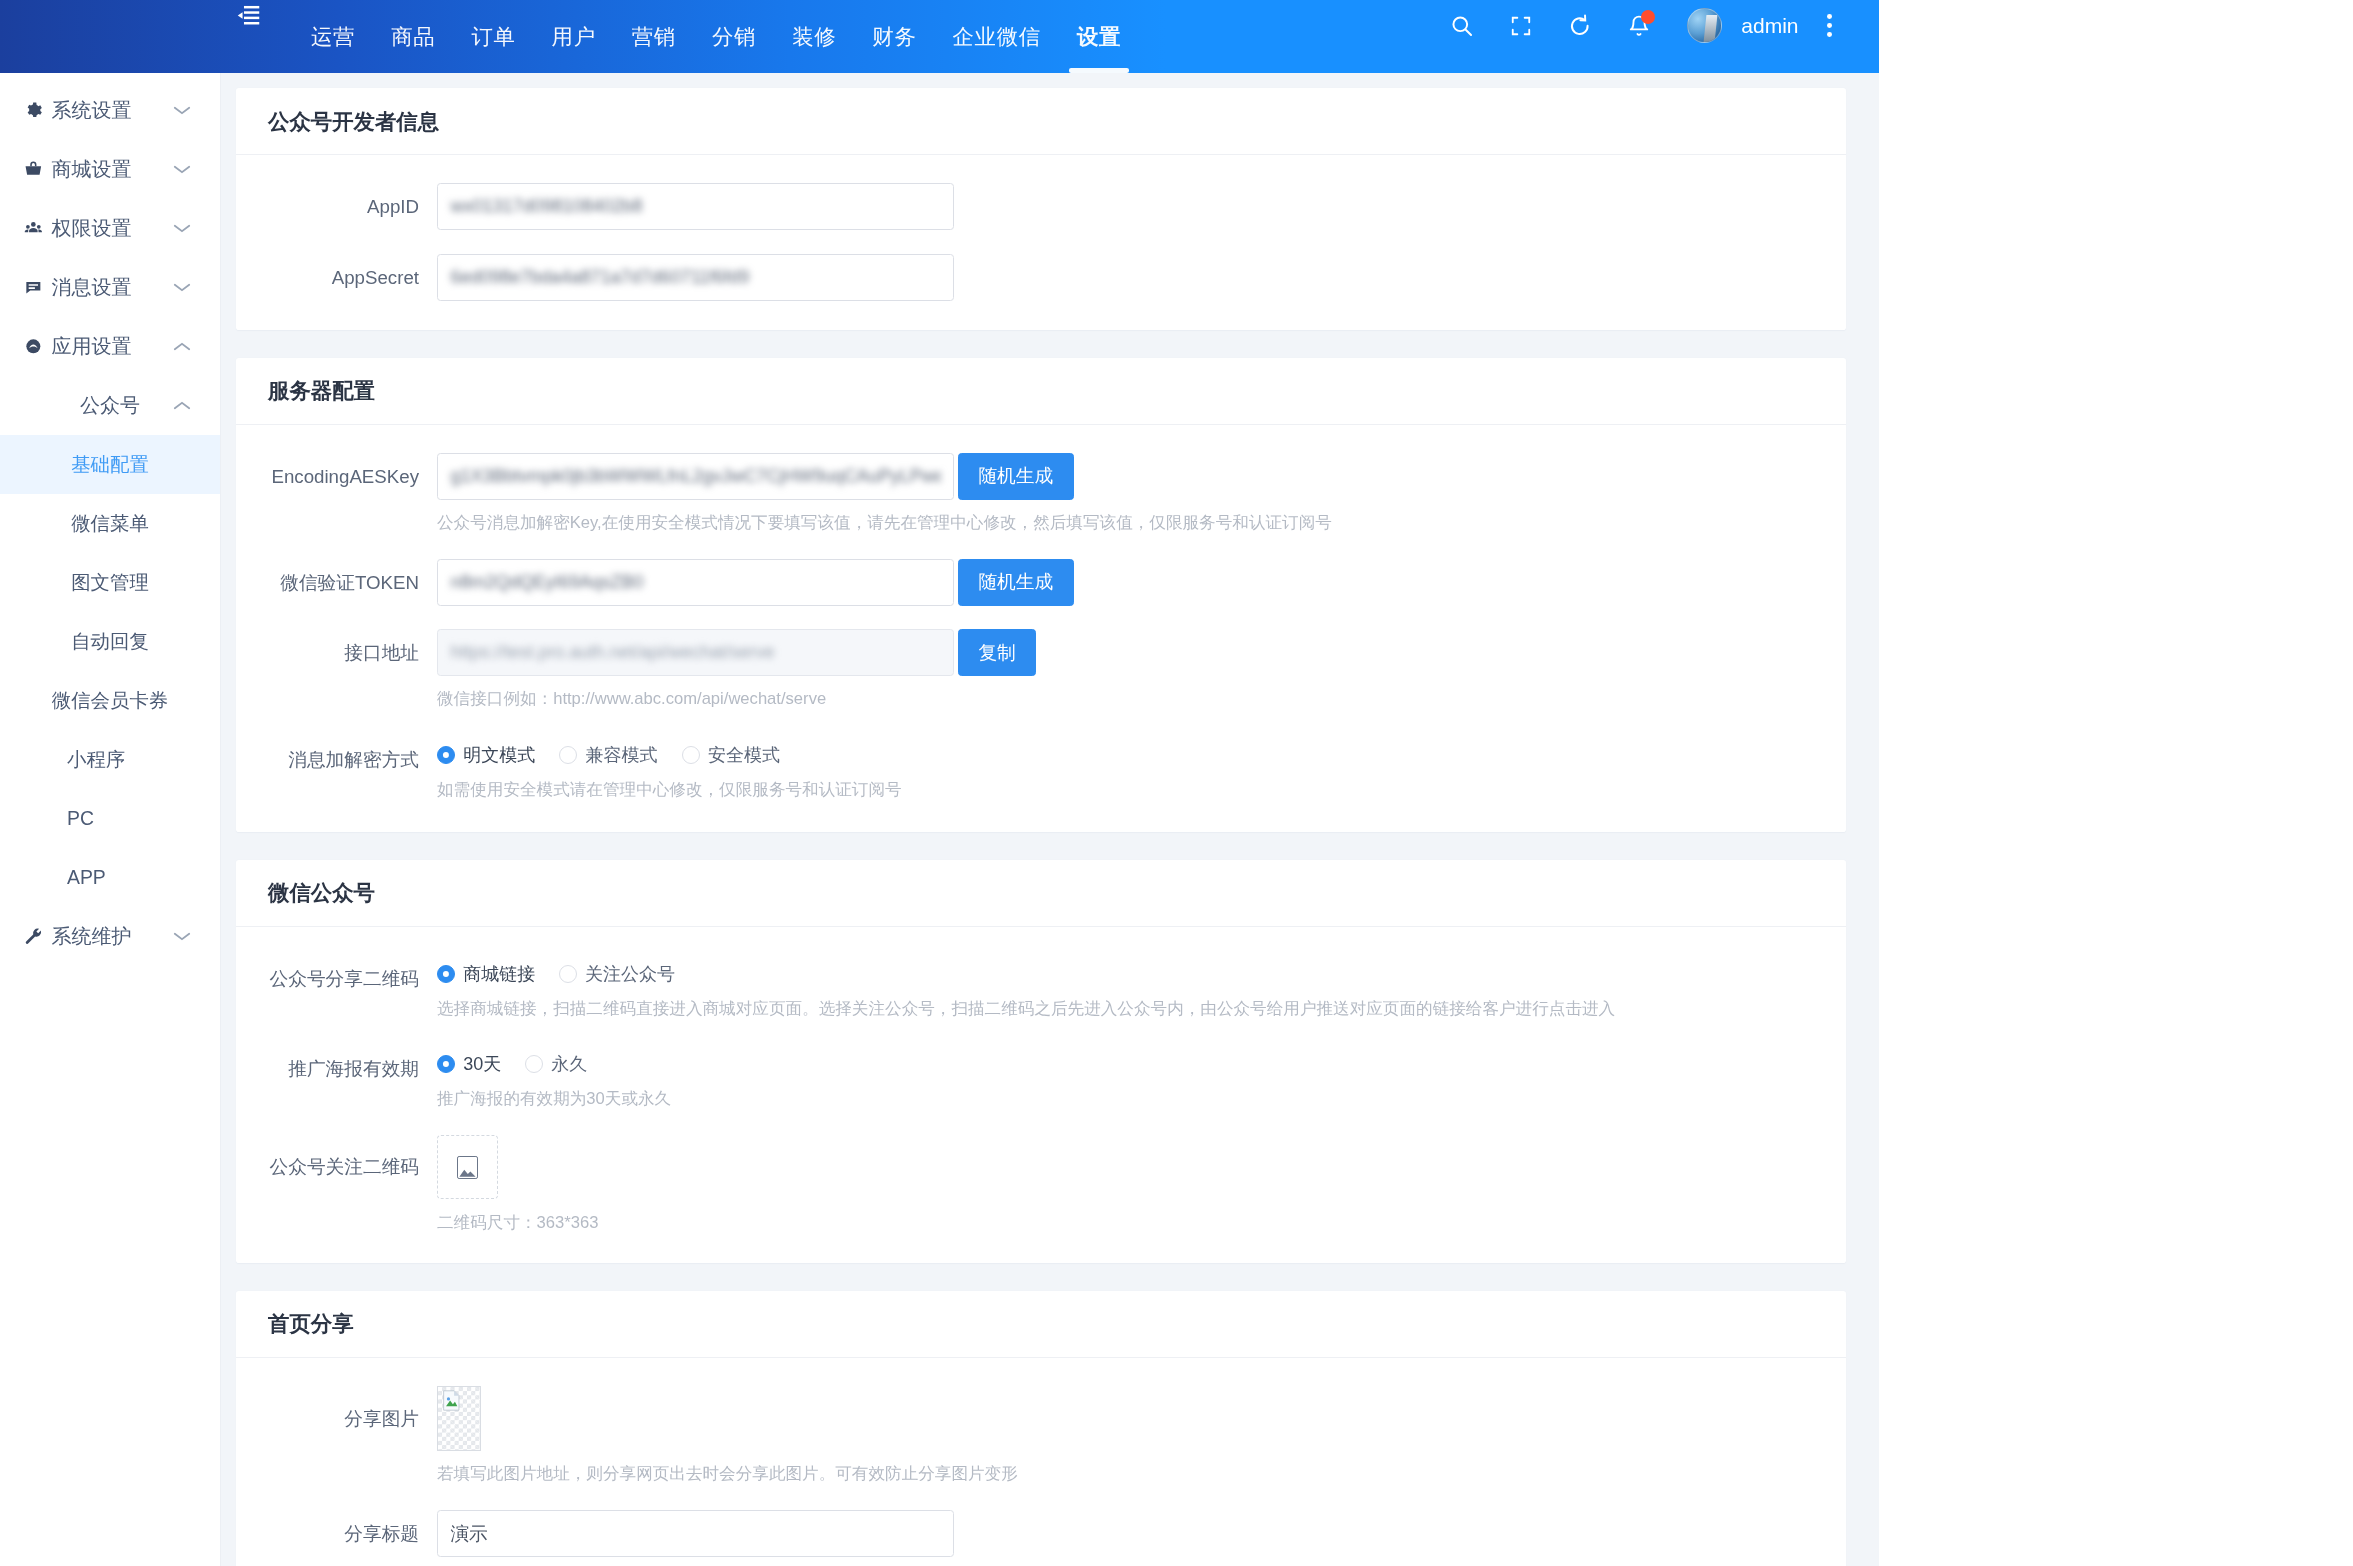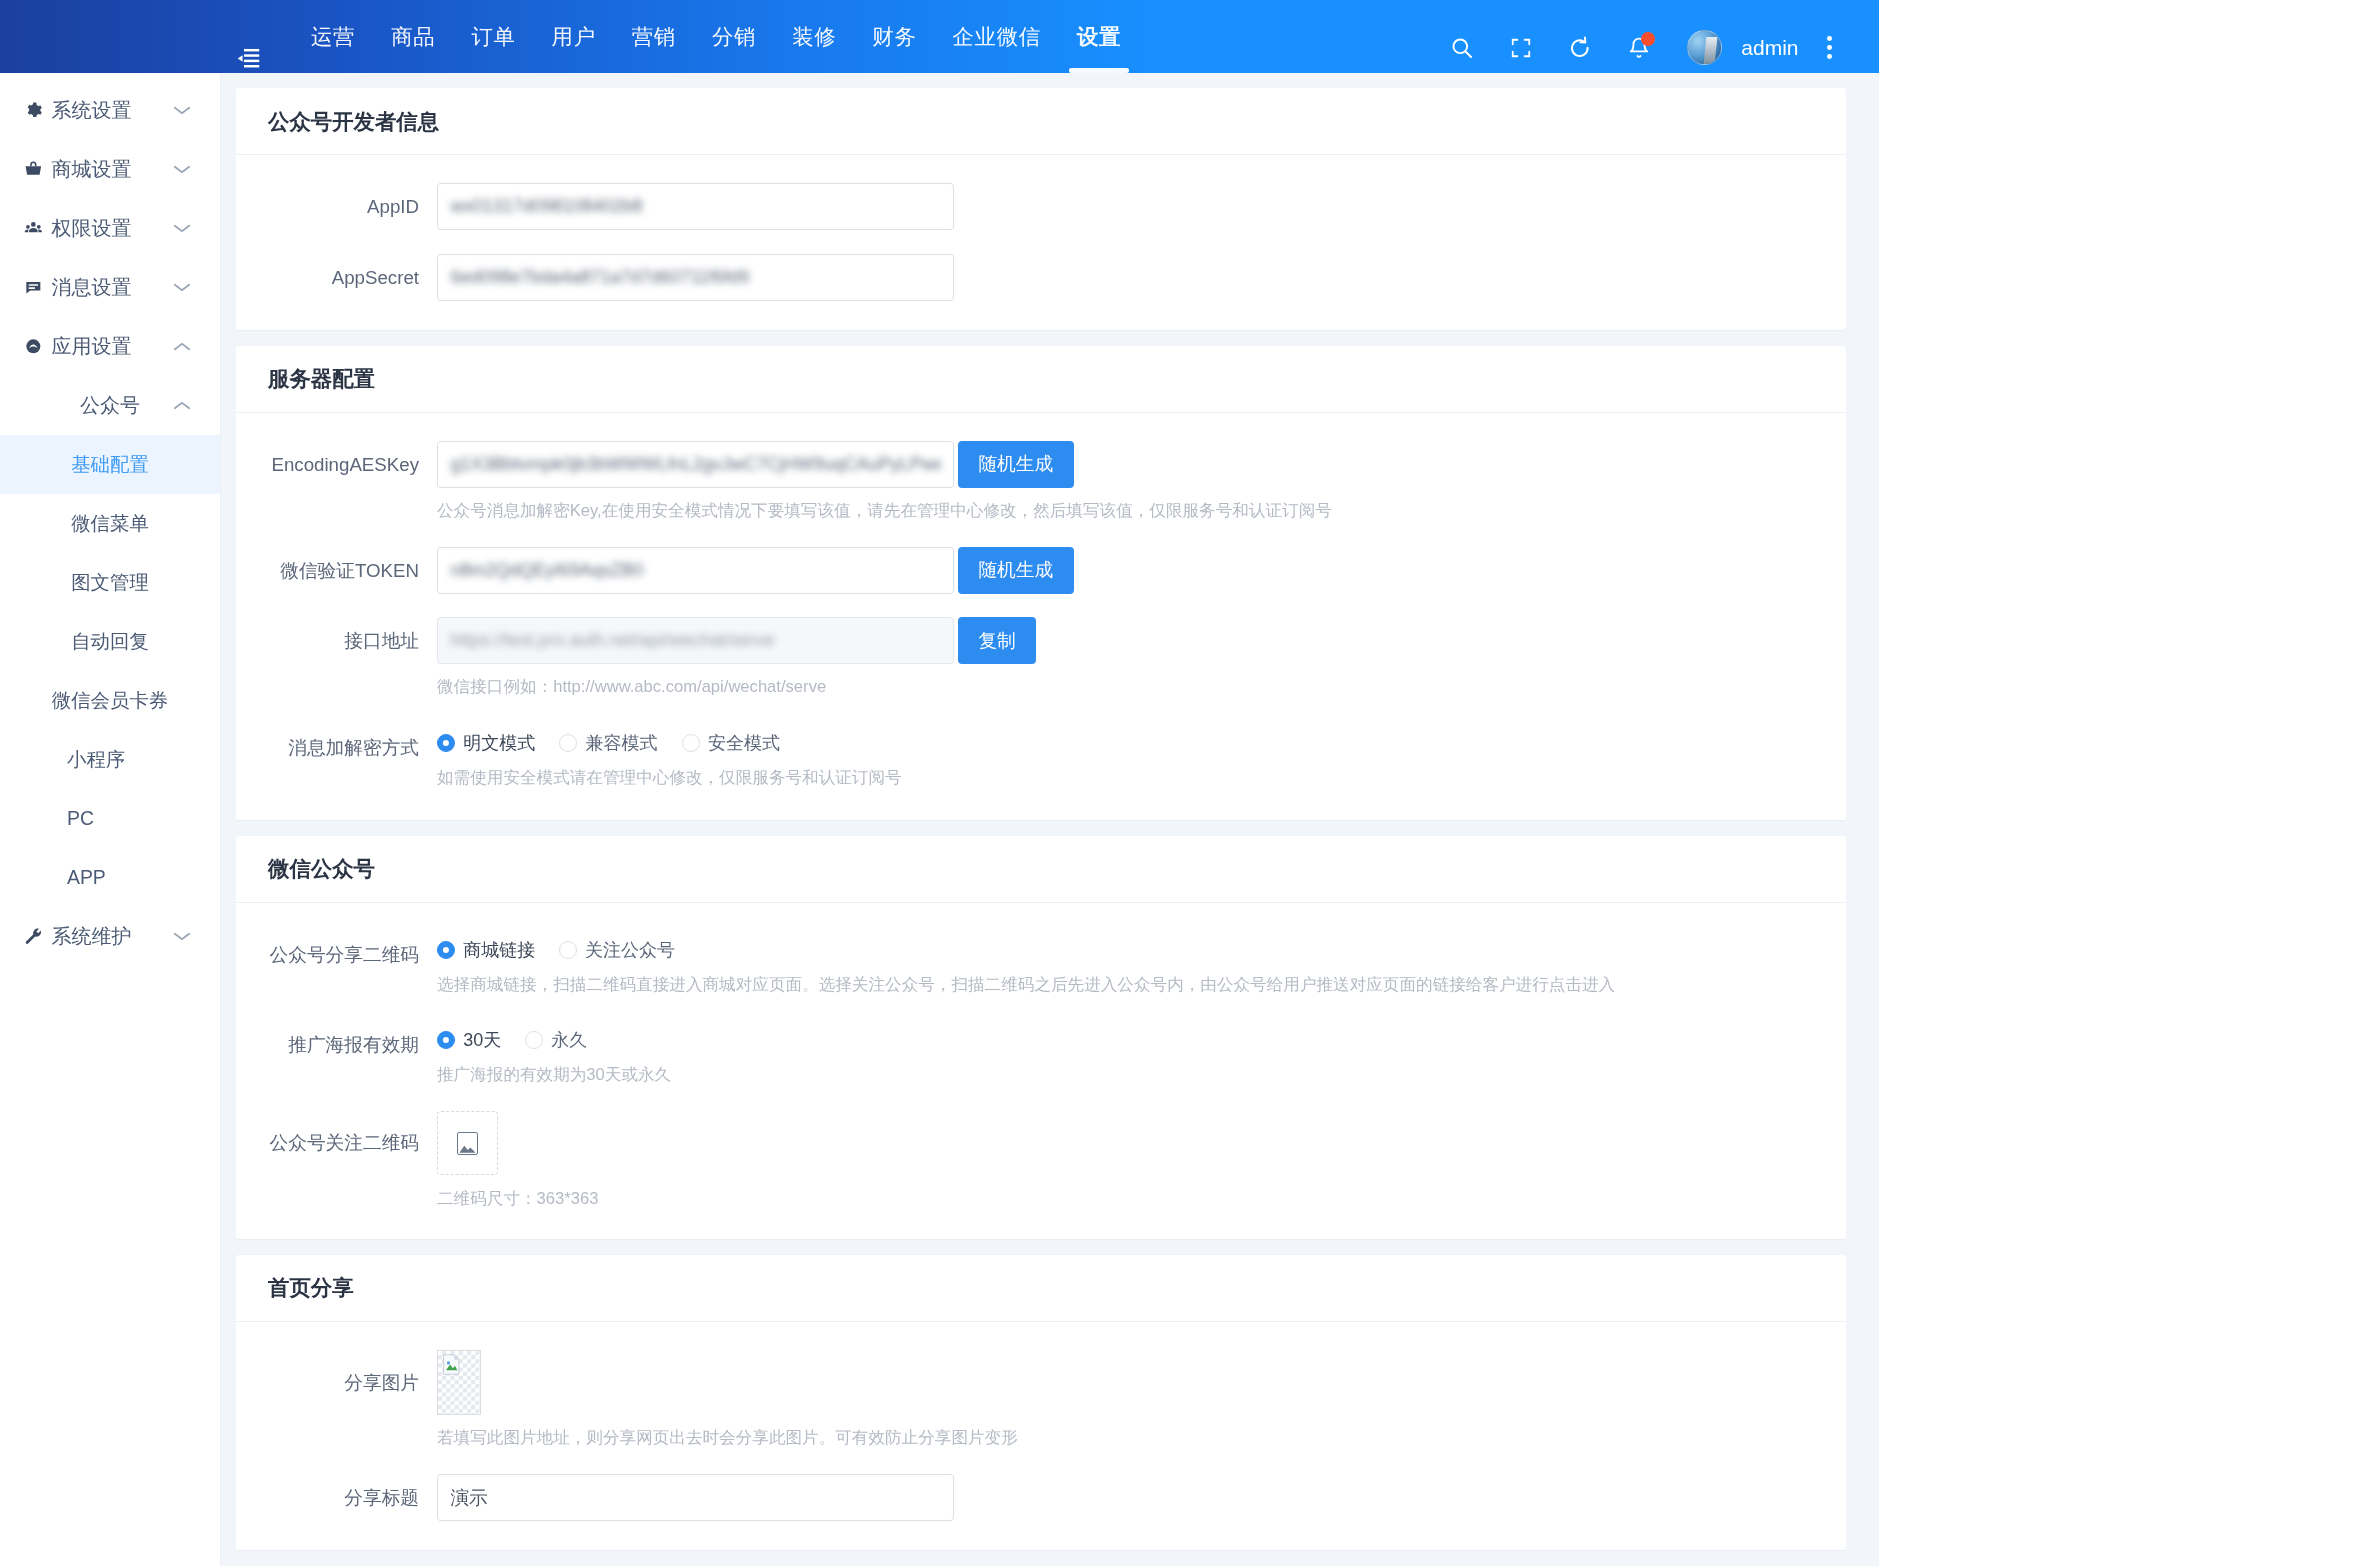--- a/index.html
+++ b/index.html
@@ -14,21 +14,21 @@
     width: 1879px; height: 1566px;
     background: #f2f5f9;
     position: relative;
     overflow: hidden;
   }
 
   
   .header {
     height: 73px;
     background: linear-gradient(90deg, #1b3f9e 0%, #1a54c4 18%, #1878ec 42%, #1890ff 62%, #1890ff 100%);
-    display: flex; align-items: flex-end;
+    display: flex; align-items: flex-start;
     position: relative;
     z-index: 20;
   }
   .fold-icon {
     margin-left: 234px; width: 30px; height: 30px;
     display: flex; align-items: center; justify-content: center;
     cursor: pointer;
   }
   .nav {
     display: flex; align-items: stretch; height: 73px;
@@ -129,21 +129,21 @@
     padding-left: 67px; cursor: pointer; font-size: 19.4px; color: #4b5a74;
   }
 
   
   .main {
     flex: 1; padding: 15px 33px 0 15px;
     overflow: hidden;
   }
   .card {
     background: #ffffff; border-radius: 2.8px;
-    margin-bottom: 16px;
+    margin-bottom: 28px;
     box-shadow: 0 0.7px 1.4px rgba(30,50,90,.04);
   }
   .card-head {
     height: 67px; display: flex; align-items: center;
     padding: 0 32px;
     border-bottom: 0.7px solid #eef0f4;
   }
   .card-title { font-size: 21.4px; font-weight: bold; color: #2b3444; }
   .card-body { padding: 28px 32px 29px 32px; }
 

